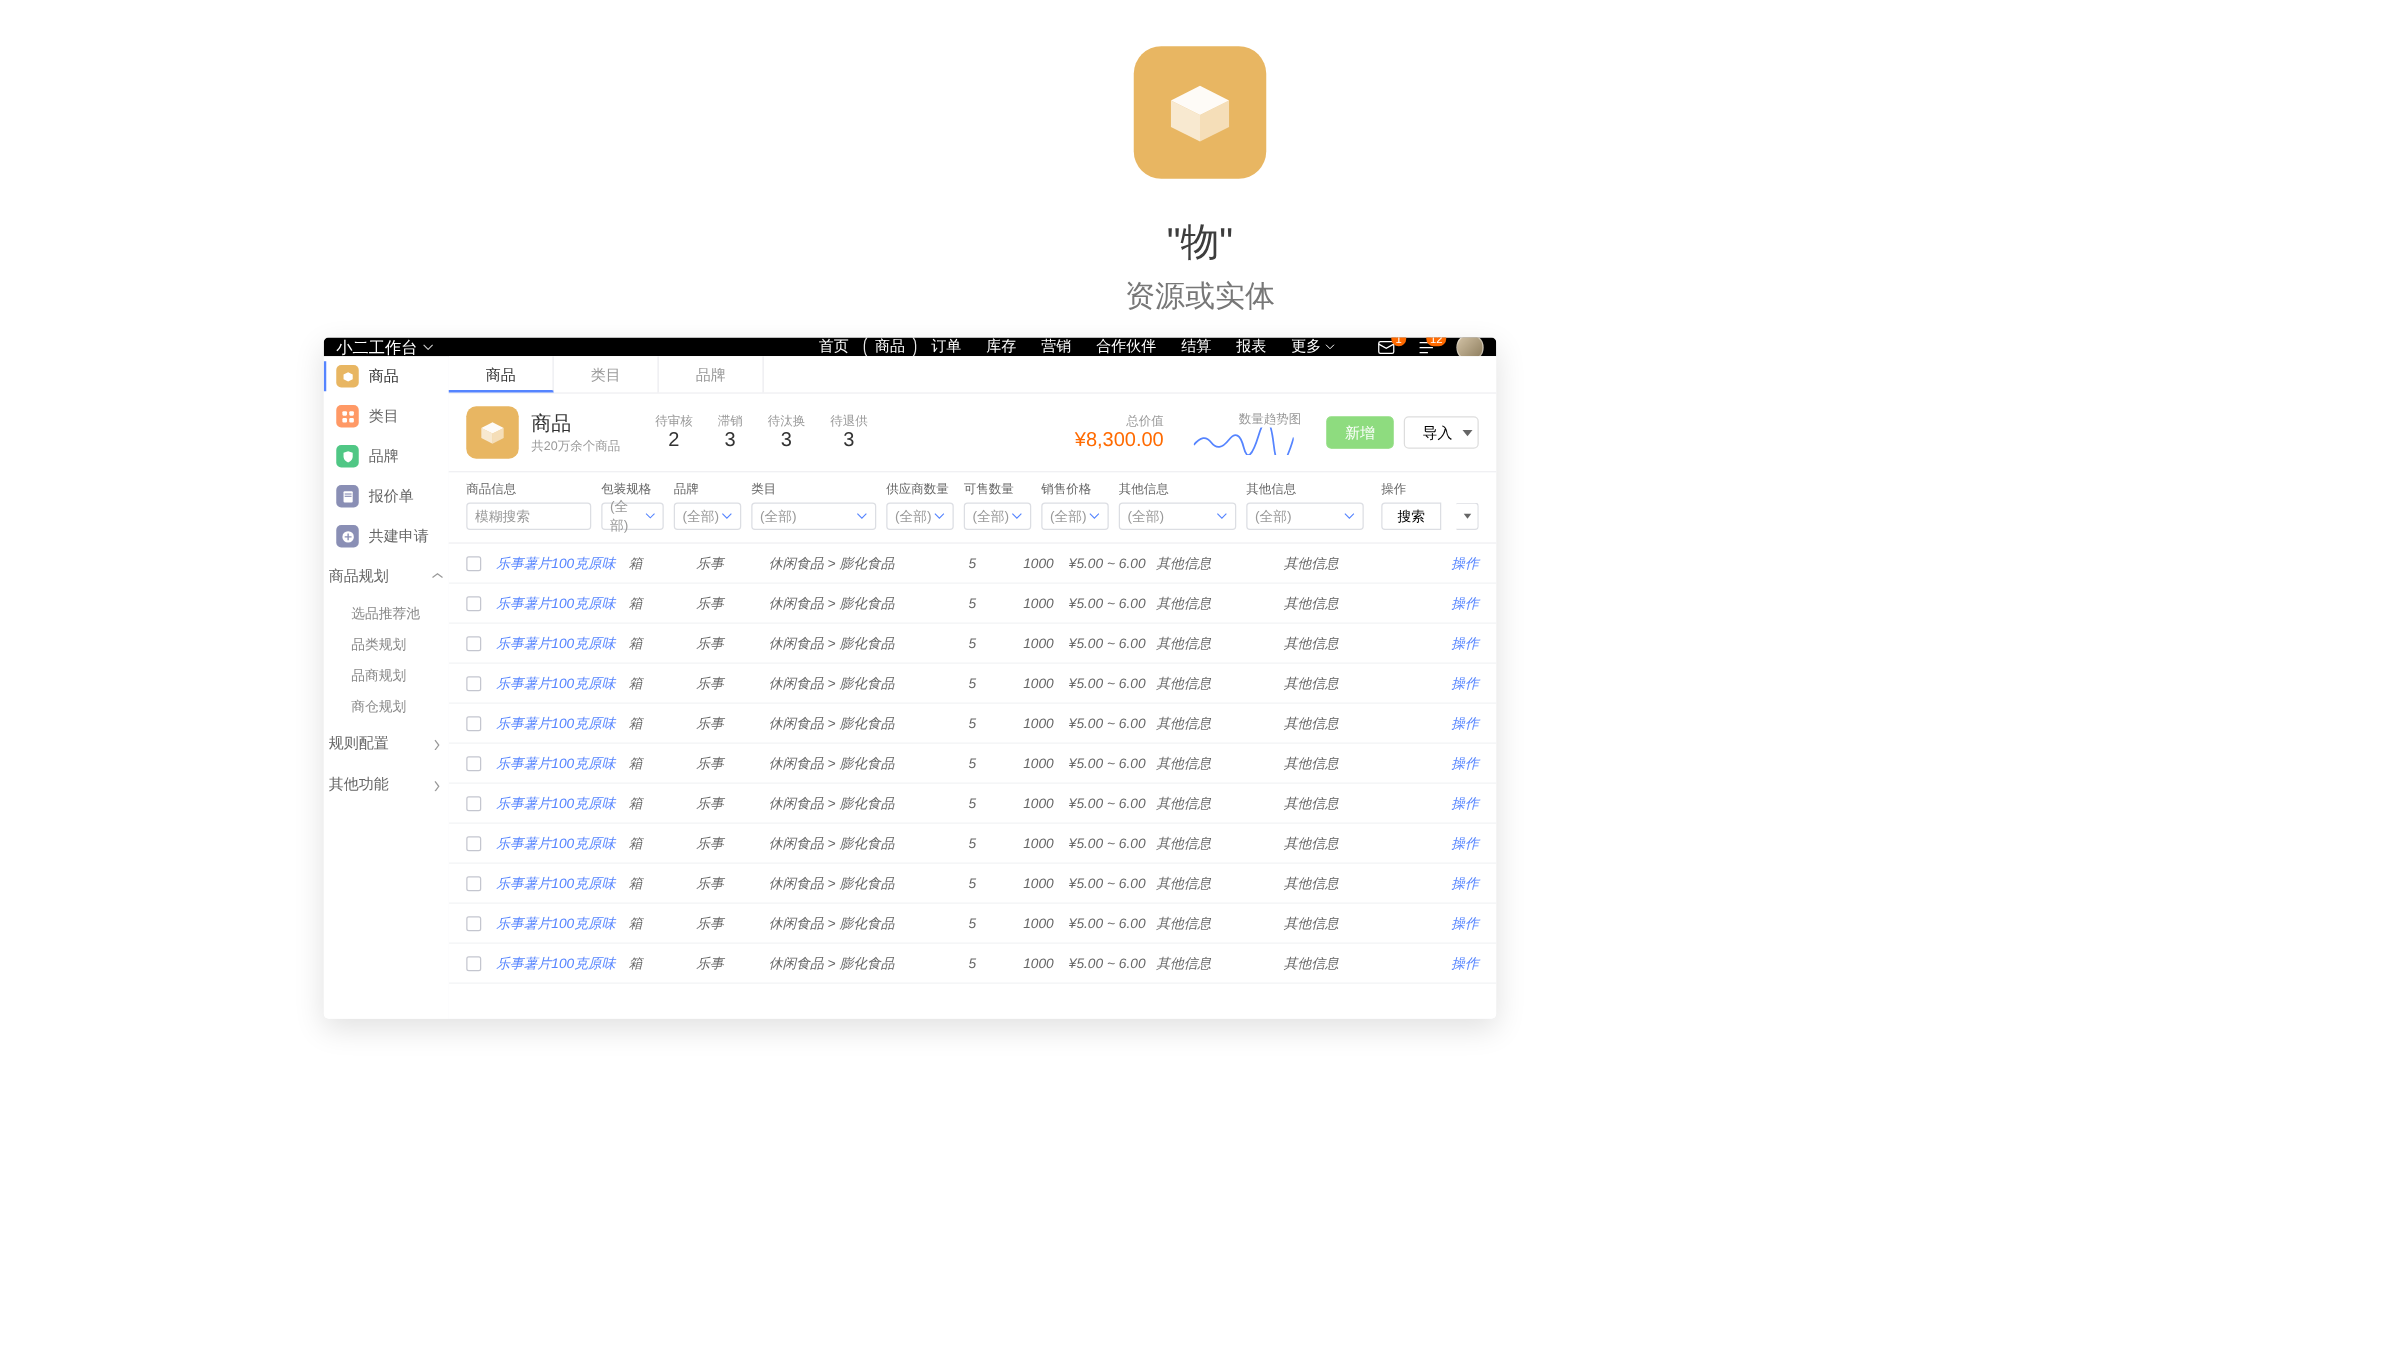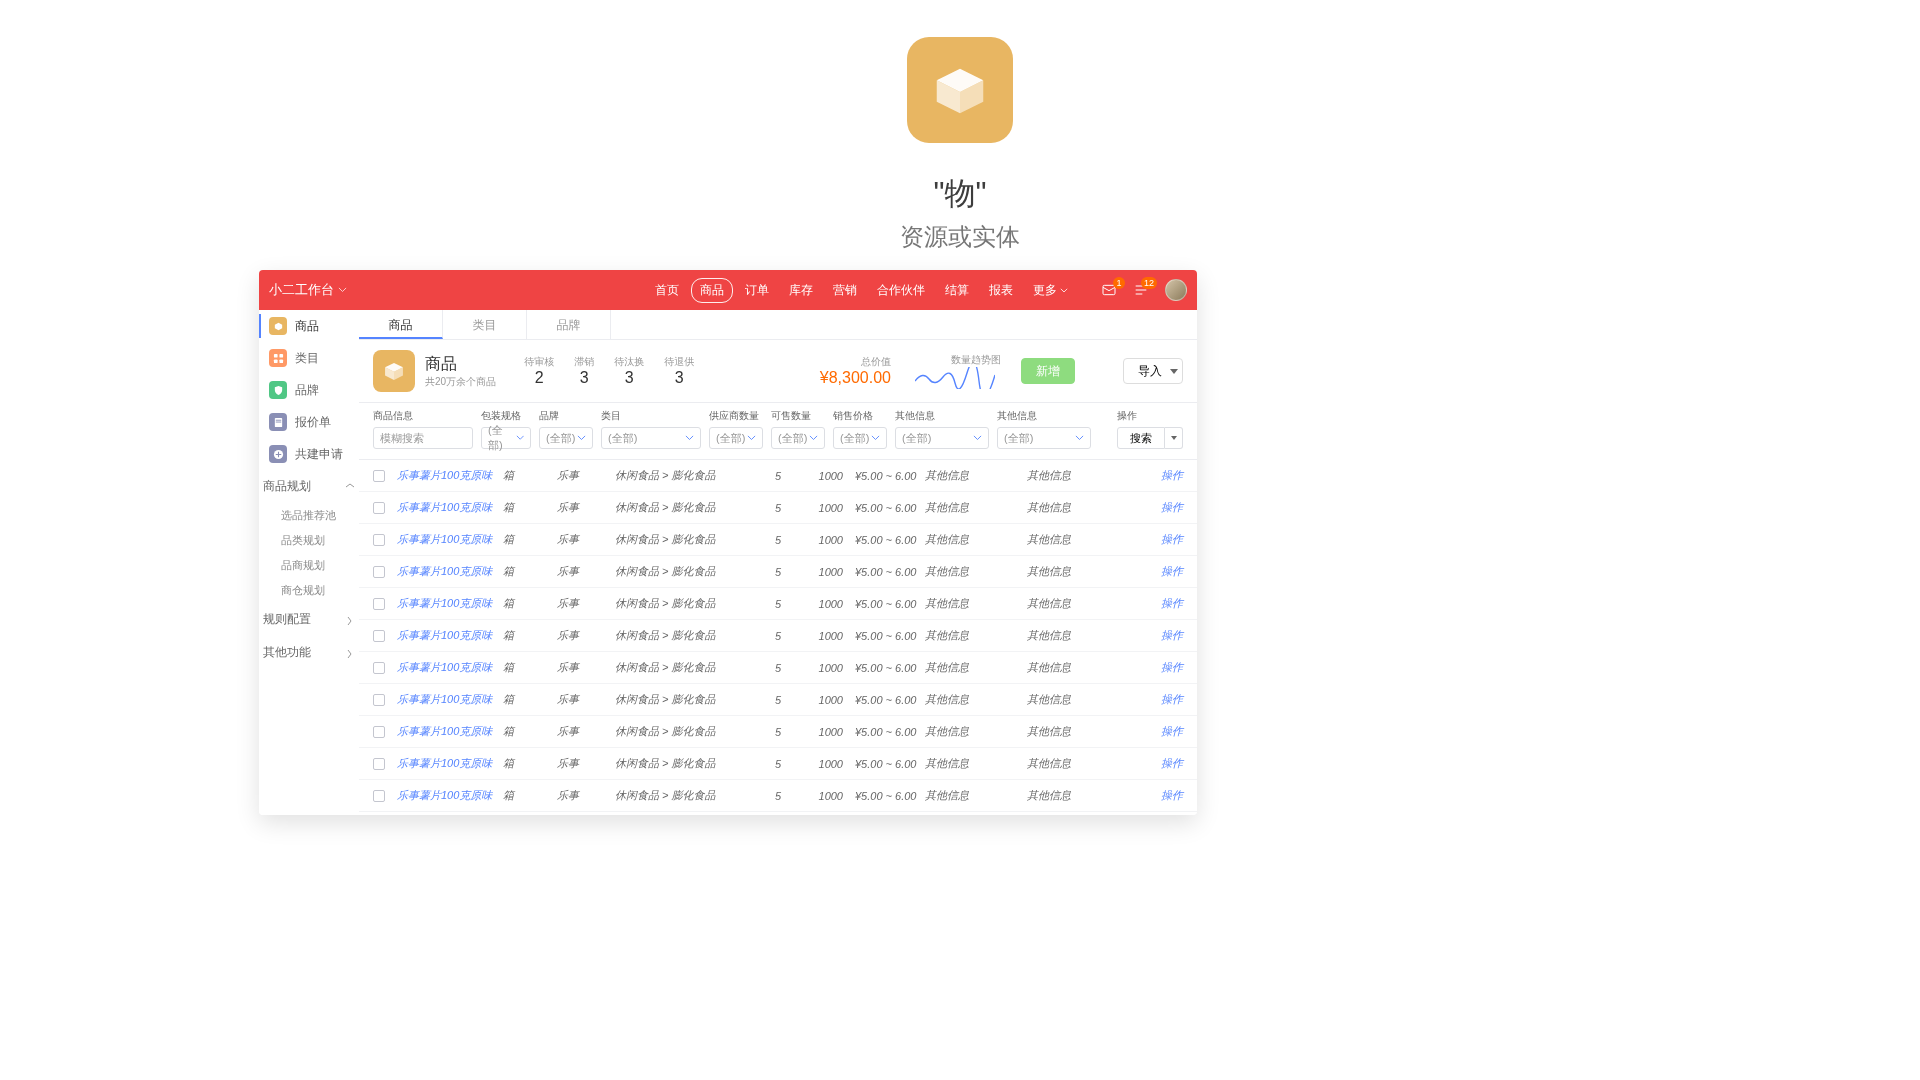--- a/index.html
+++ b/index.html
@@ -48,22 +48,22 @@
   box-shadow: 0 8px 24px rgba(0,0,0,0.12);
   border-radius: 4px;
   overflow: hidden;
   display: flex;
   flex-direction: column;
   font-size: 12px;
 }
 
 
 .topnav {
-  height: 40px;
-  background: #ef4444;
+  height: 15px;
+  background: #000000;
   display: flex;
   padding: 0 10px;
   color: #fff;
   flex-shrink: 0;
 }
 .app-title { font-size: 13px; display: flex; align-items: center; }
 .app-title svg { width: 9px; margin-left: 4px; opacity: .8;}
 .nav-links { display: flex; align-items: center; margin-left: 300px; gap: 4px; }
 .nav-link {
   padding: 3px 8px;
@@ -182,21 +182,21 @@
 .total-val { font-size: 16px; color: #FF6A00; font-weight: 500;}
 .trend-label { font-size: 10px; color: #999; margin-left: 36px; }
 .trend-chart { width: 80px; height: 22px; }
 .trend-chart svg { width: 100%; height: 100%; }
 .head-actions { display: flex; gap: 8px; margin-left: 20px; }
 .btn {
   height: 26px; padding: 0 14px; border-radius: 4px; font-size: 12px;
   display: flex; align-items: center; cursor: pointer; border: 1px solid #ddd; background:#fff;
 }
 .btn.primary { background: #8EDC7F; border-color: #8EDC7F; color: #fff; }
-.btn.split { padding-right: 4px; margin-left: 40px; }
+.btn.split { padding-right: 4px; }
 .btn.split::after { content:""; width:0;height:0;border-left:4px solid transparent;border-right:4px solid transparent;border-top:5px solid #666; margin-left:8px;}
 
 
 .filter-row {
   background: #fff;
   display: flex;
   align-items: flex-end;
   padding: 6px 14px 10px;
   gap: 8px;
   border-bottom: 1px solid #EBECF0;
@@ -519,21 +519,21 @@
                 <span>(全部)</span>
                 <svg viewBox="0 0 10 6">
                   <path d="M1 1l4 4 4-4" stroke="currentColor" fill="none"></path>
                 </svg>
               </div>
             </div>
           </div>
         <div class="filter-actions">
           <div class="filter-col">
             <div class="filter-label">操作</div>
-            <div style="display:flex;">
+            <div style="display:flex;gap:12px;">
               <div class="btn-search">搜索</div>
               <div class="btn-search-more"></div>
             </div>
           </div>
         </div>
       </div>
 
       <div class="table-wrap" id="table-body">
           <div class="row">
             <div class="chk"></div>

